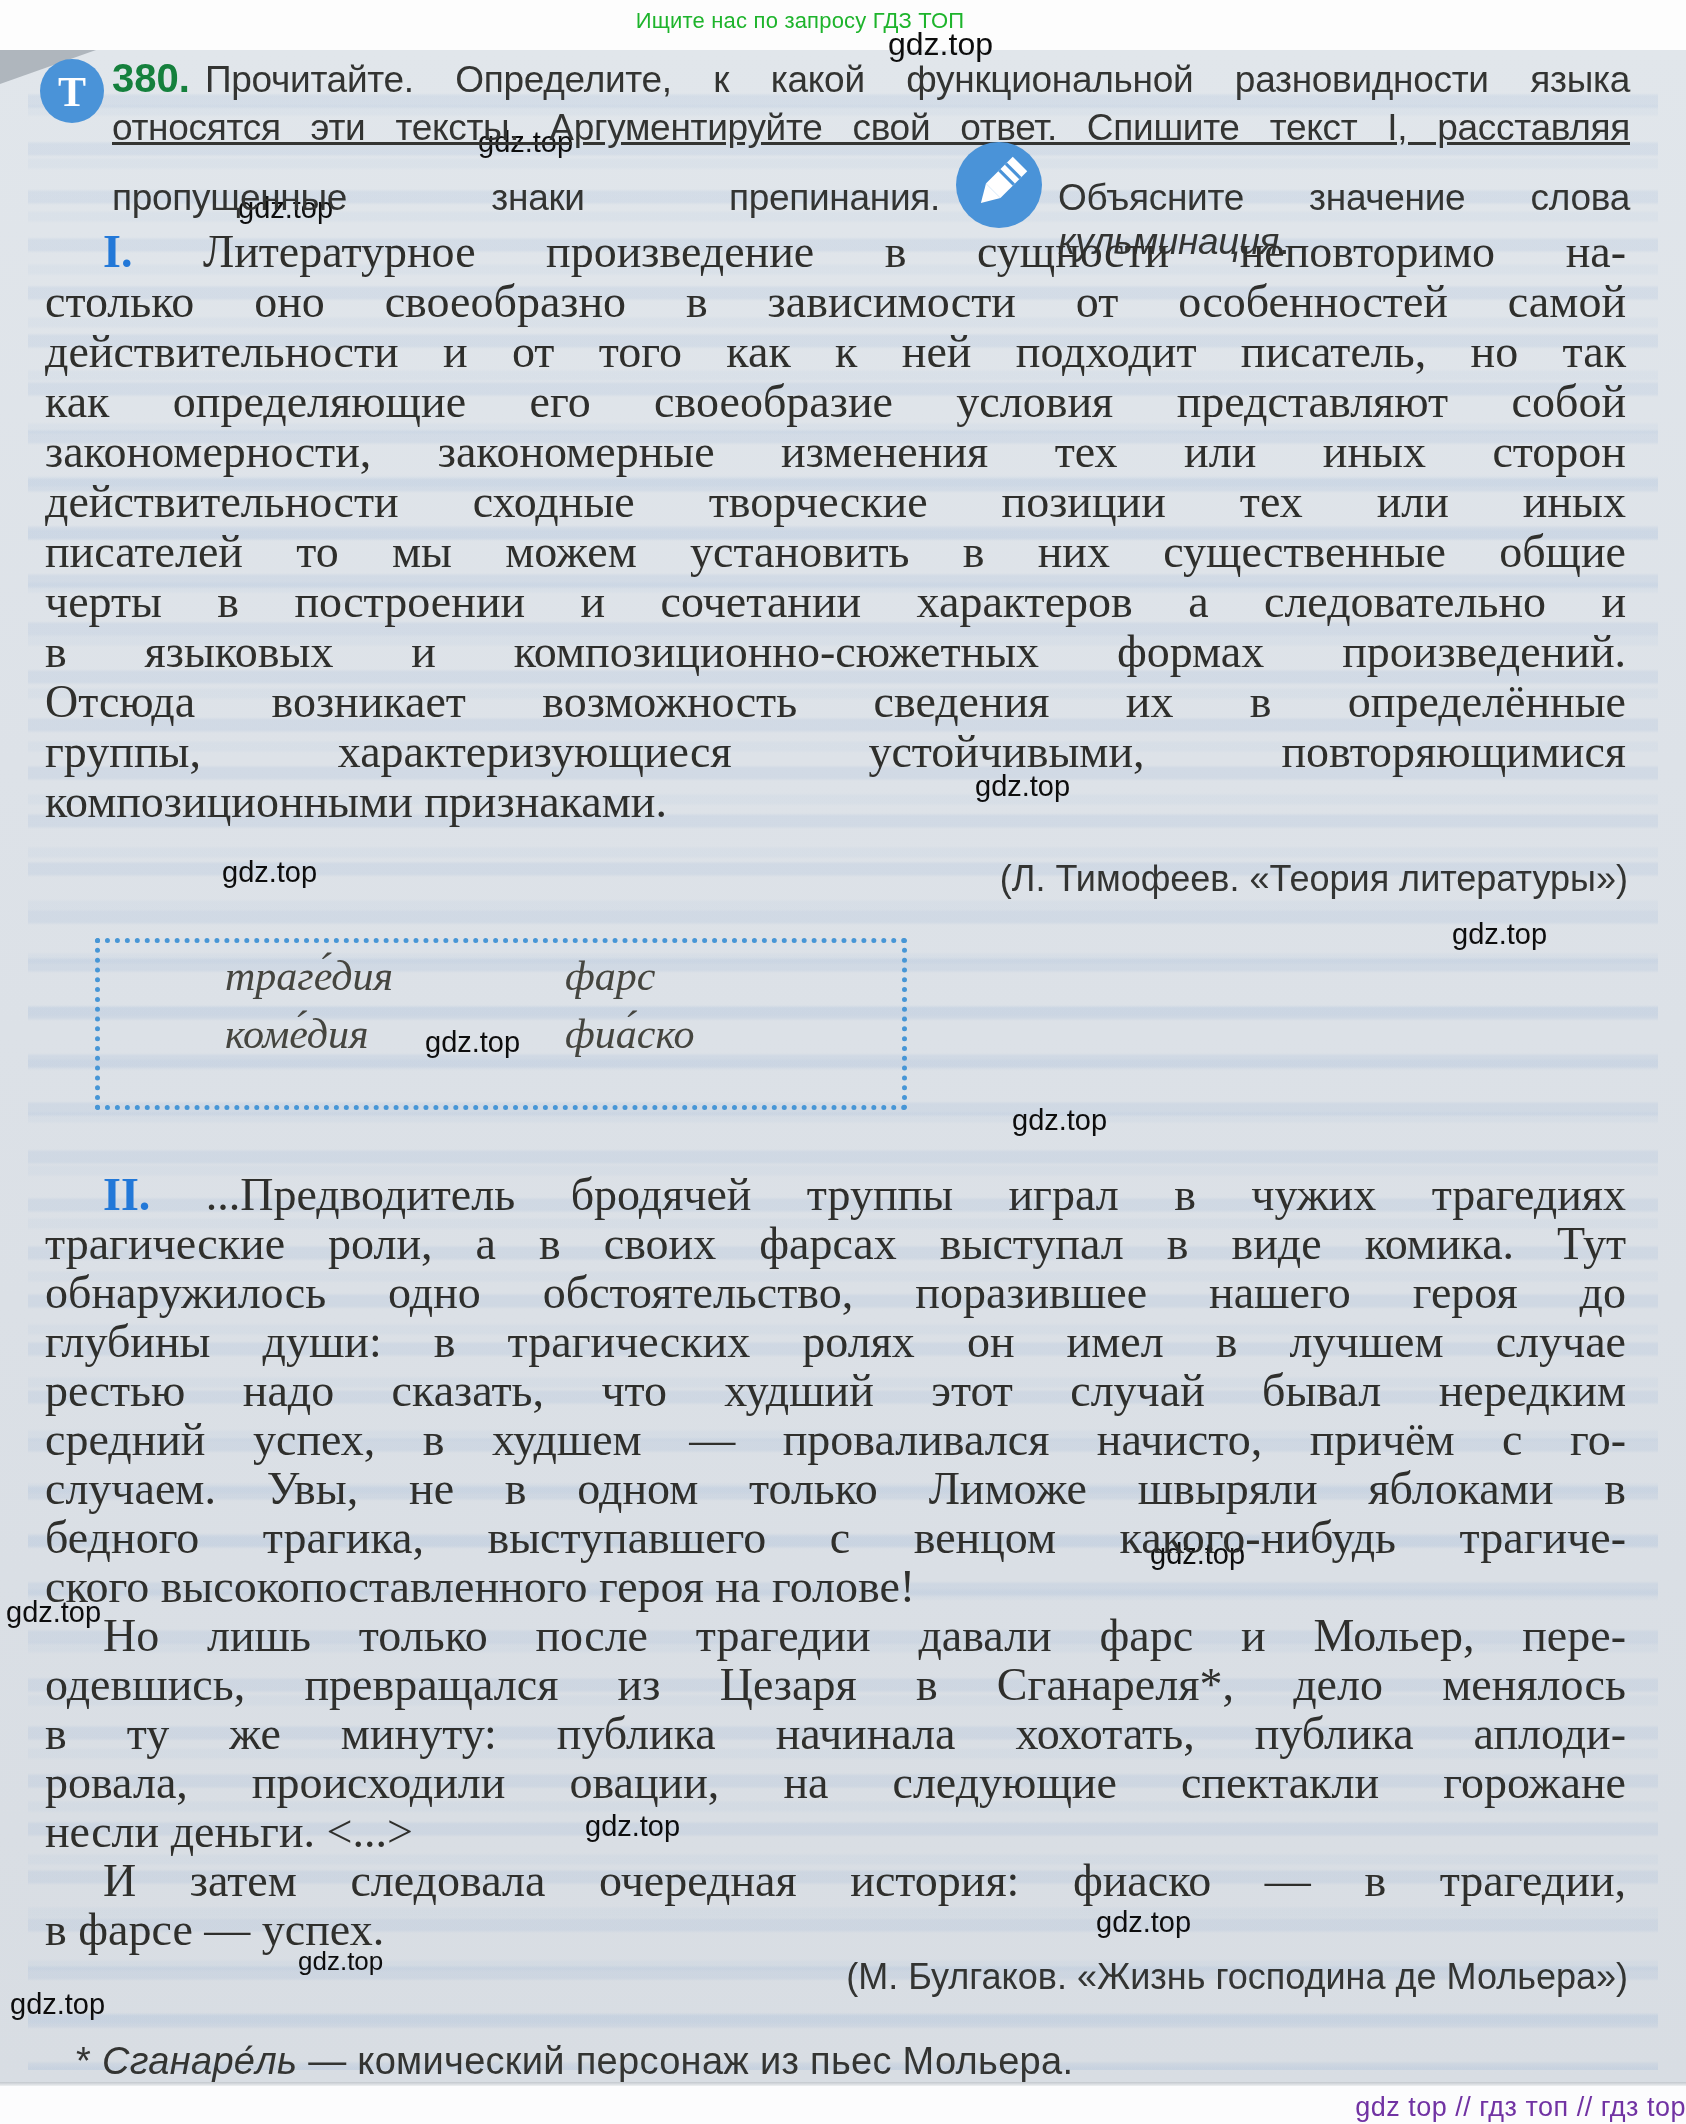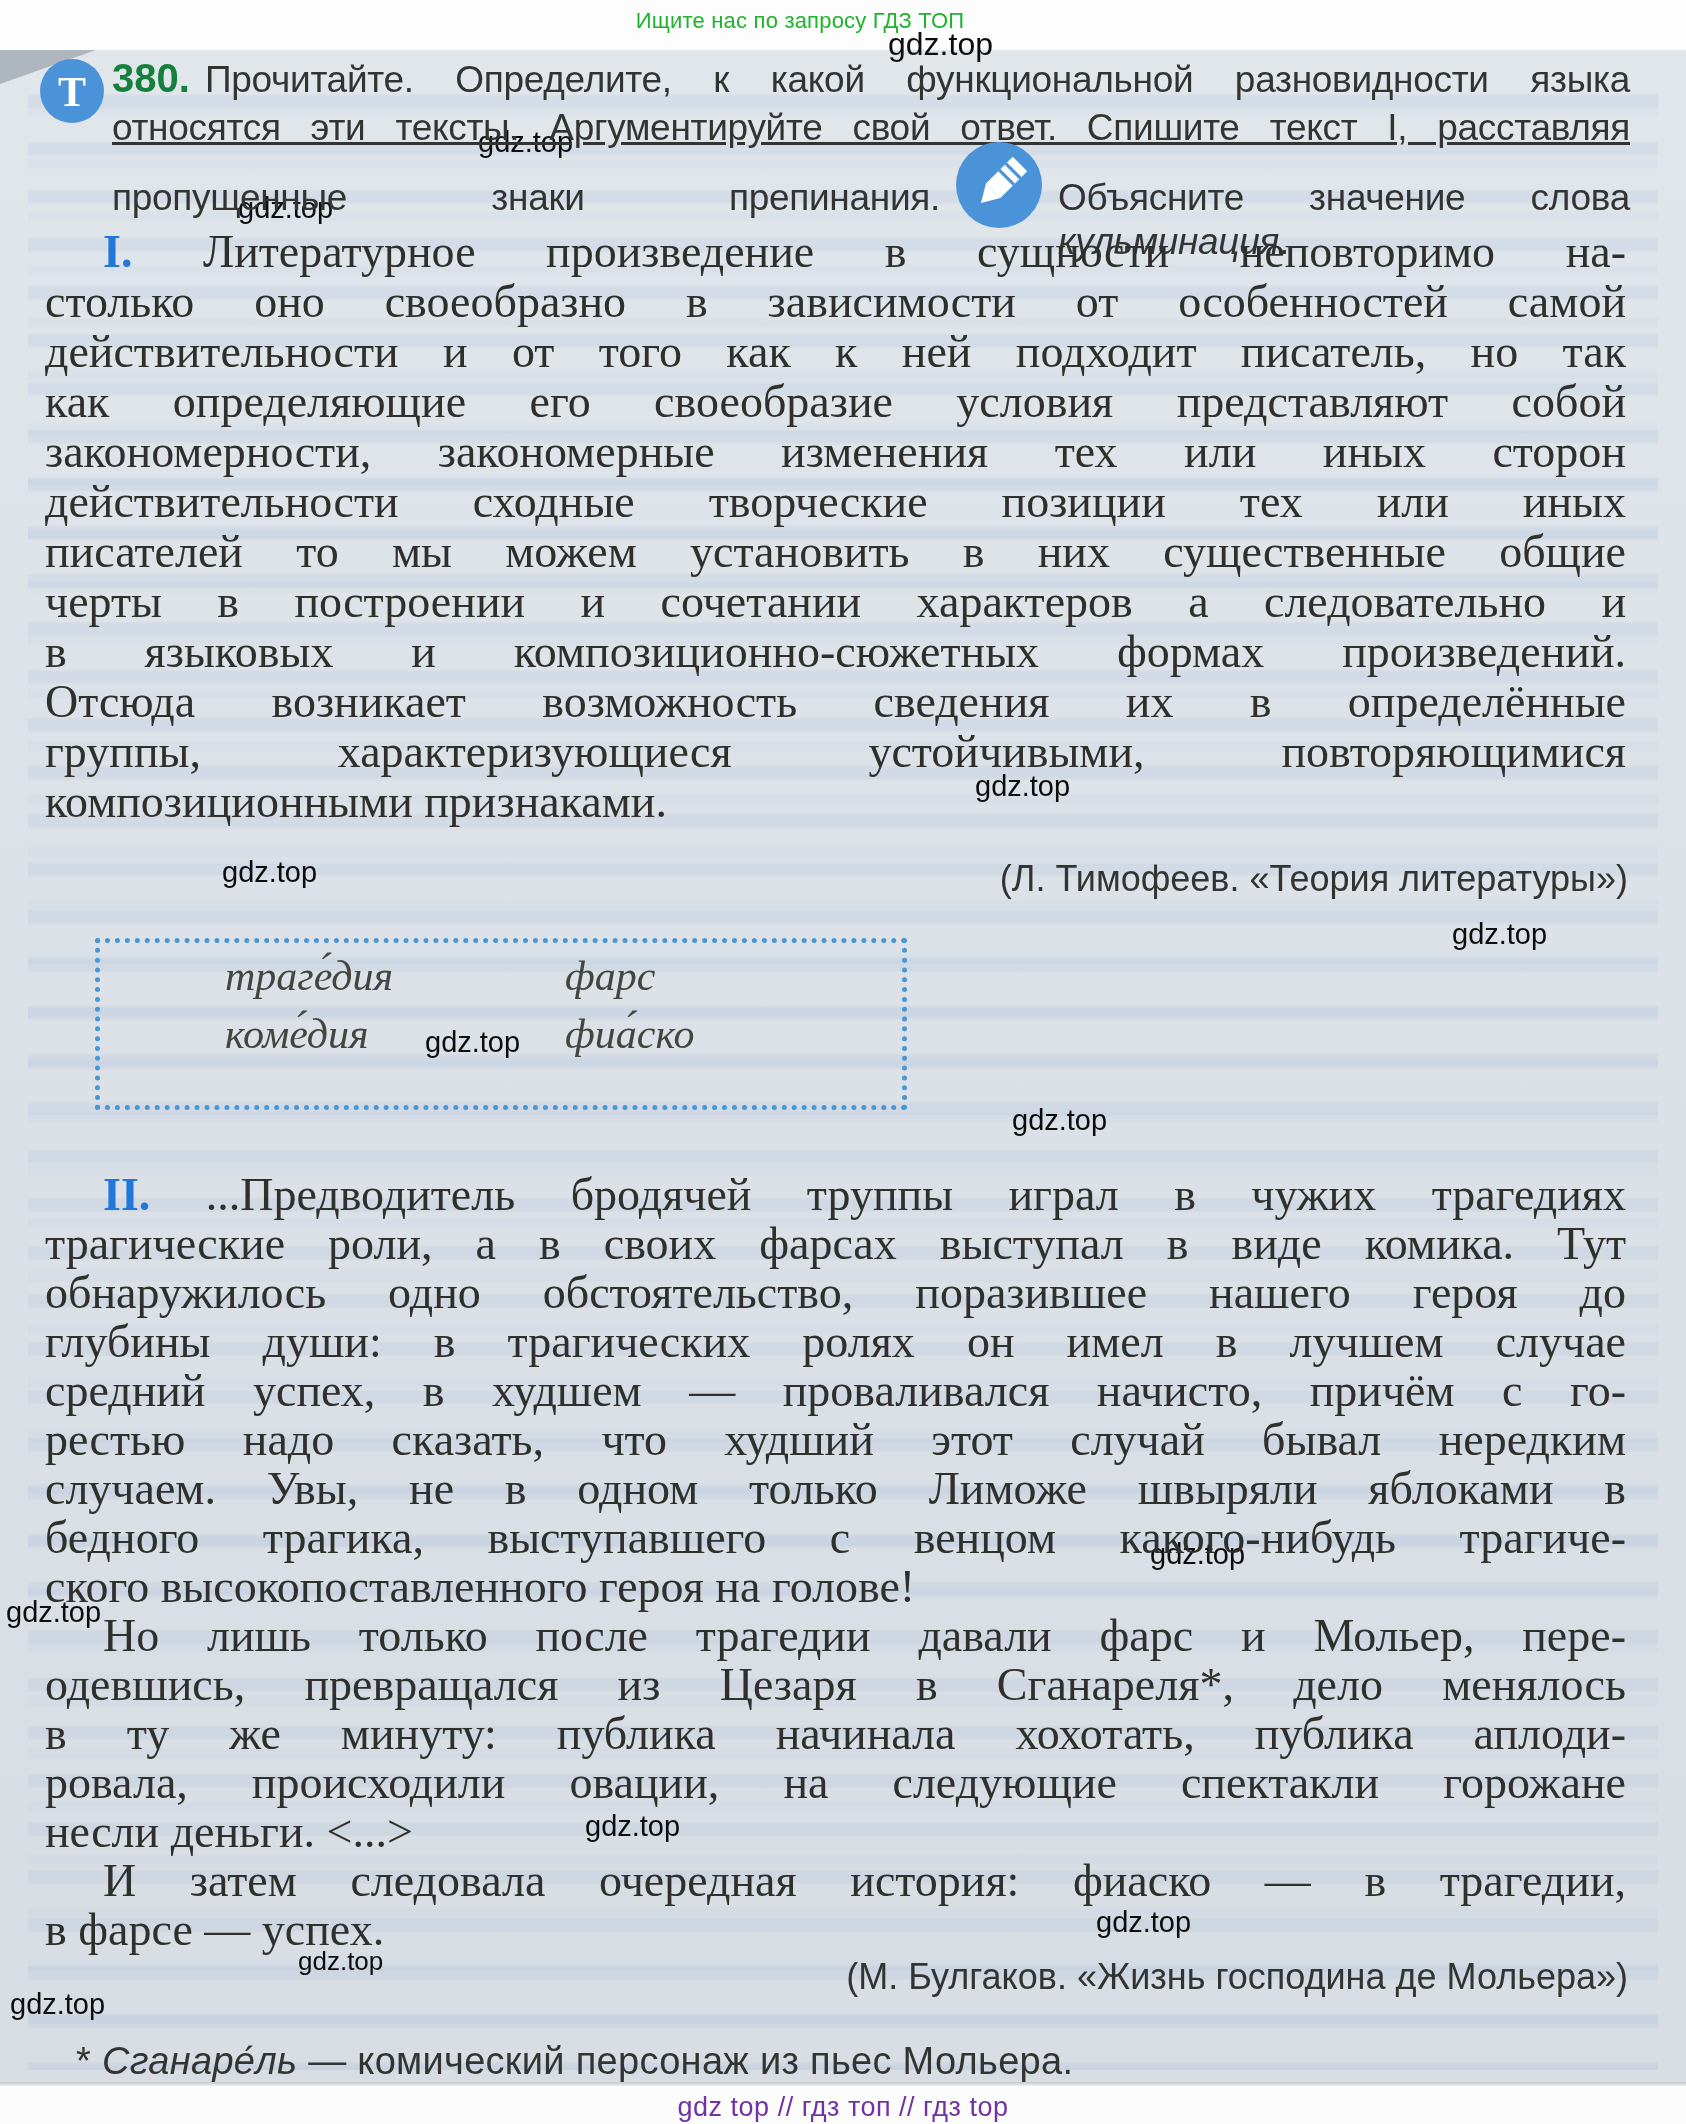--- a/index.html
+++ b/index.html
@@ -74,21 +74,21 @@
   }
   .wb-item{
     position:absolute;font-family:"Liberation Serif",serif;font-style:italic;
     font-size:42px;color:#45453f;white-space:nowrap;
   }
   .footnote{
     position:absolute;left:76px;top:2040px;right:120px;
     font-size:38px;color:#333432;letter-spacing:.3px;white-space:nowrap;
   }
   .site-footer{
-    position:absolute;left:0;top:2092px;width:1686px;text-align:center;
+    position:absolute;left:0;top:2092px;width:1686px;text-align:right;
     color:#7133a3;font-size:27px;letter-spacing:.5px;
   }
 </style>
 </head>
 <body>
 
 <div class="scan"></div>
 <div class="ghost"></div>
 <div class="corner-wedge"></div>
 <div class="bottom-edge"></div>
@@ -155,22 +155,22 @@
 <span class="wb-item" style="left:225px;top:952px;">траге́дия</span>
 <span class="wb-item" style="left:225px;top:1010px;">коме́дия</span>
 <span class="wb-item" style="left:565px;top:952px;">фарс</span>
 <span class="wb-item" style="left:565px;top:1010px;">фиа́ско</span>
 
 <div class="para" style="top:1170px;line-height:49px;">
     <div class="tline ind"><span class="num">II. </span><span>...Предводитель бродячей труппы играл в чужих трагедиях</span></div>
     <div class="tline">трагические роли, а в своих фарсах выступал в виде комика. Тут</div>
     <div class="tline">обнаружилось одно обстоятельство, поразившее нашего героя до</div>
     <div class="tline">глубины души: в трагических ролях он имел в лучшем случае</div>
+    <div class="tline">рестью надо сказать, что худший этот случай бывал нередким</div>
     <div class="tline">средний успех, в худшем — проваливался начисто, причём с го-</div>
-    <div class="tline">рестью надо сказать, что худший этот случай бывал нередким</div>
     <div class="tline">случаем. Увы, не в одном только Лиможе швыряли яблоками в</div>
     <div class="tline">бедного трагика, выступавшего с венцом какого-нибудь трагиче-</div>
     <div class="tline last">ского высокопоставленного героя на голове!</div>
     <div class="tline ind">Но лишь только после трагедии давали фарс и Мольер, пере-</div>
     <div class="tline">одевшись, превращался из Цезаря в Сганареля*, дело менялось</div>
     <div class="tline">в ту же минуту: публика начинала хохотать, публика аплоди-</div>
     <div class="tline">ровала, происходили овации, на следующие спектакли горожане</div>
     <div class="tline last">несли деньги. &lt;...&gt;</div>
     <div class="tline ind">И затем следовала очередная история: фиаско — в трагедии,</div>
     <div class="tline last">в фарсе — успех.</div>

